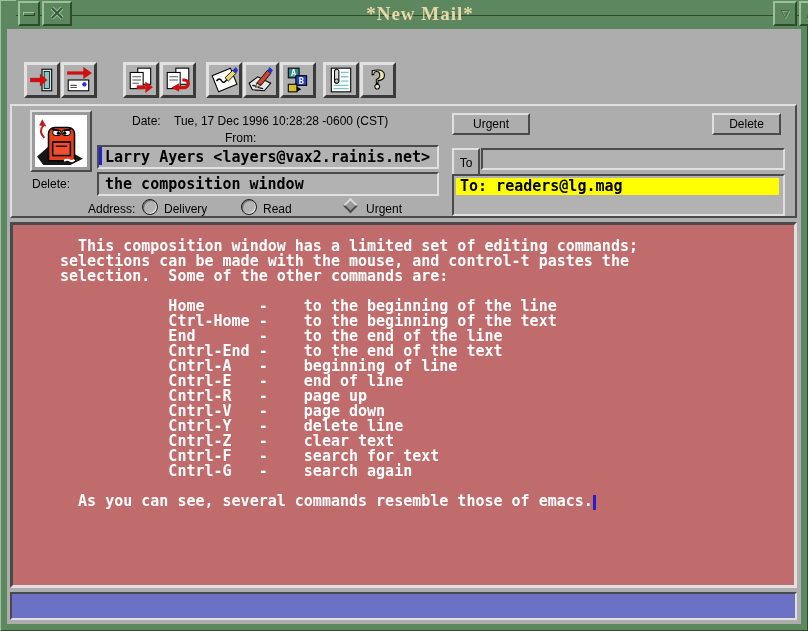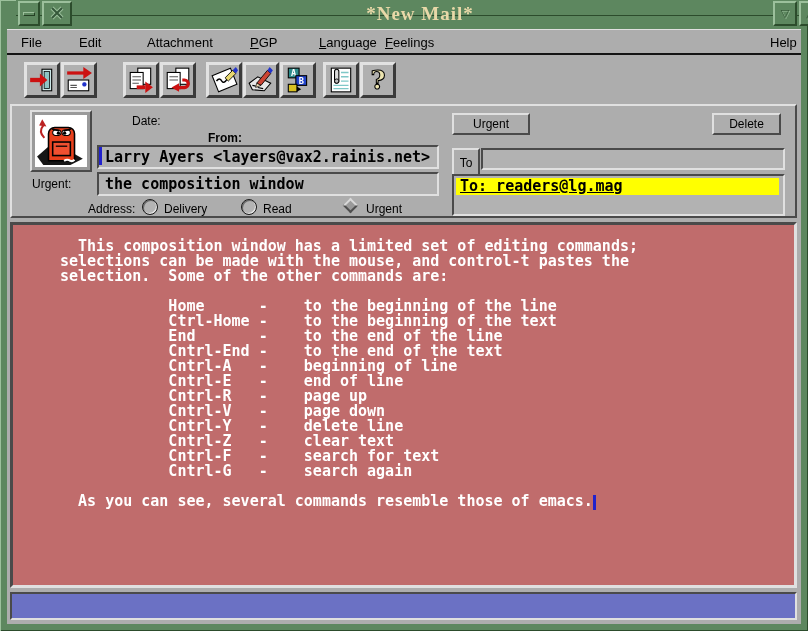--- a/index.html
+++ b/index.html
@@ -71,21 +71,21 @@
     font-size:12px; color:#000; font-family:"Liberation Sans",sans-serif;
     display:flex; align-items:center; justify-content:center; }
   .radio { display:inline-block; width:16px; height:16px; border-radius:50%;
     background:#b4b4b4; border:1px solid #1a1a1a;
     box-shadow: inset 1px 1px 0 #6a6a6a, inset -1px -1px 0 #e8e8e8; }
   .diamond { display:inline-block; width:11px; height:11px; transform:rotate(45deg);
     background:#9a9a9a; border:2px solid;
     border-color:#d8d8d8 #4f4f4f #4f4f4f #d8d8d8; }
   .to-list { position:absolute; left:440px; top:68px; width:333px; height:42px;
     background: var(--field_bg, #b2b2b2);
-    border:2px solid; border-color:#4a4a4a #e0e0e0 #e0e0e0 #4a4a4a;text-decoration:underline; }
+    border:2px solid; border-color:#4a4a4a #e0e0e0 #e0e0e0 #4a4a4a; }
   .recipient-row { margin:2px 4px 0 2px; height:17px;
     background: var(--highlight_bg, #ffff00);
     font-family:"DejaVu Sans Mono", monospace; font-weight:bold; font-size:15px;
     line-height:17px; color:#000; padding-left:4px; }
 
   
   .compose { position:absolute; left:10px; top:222px; width:787px; height:366px;
     background: var(--body_bg, #c06c6c);
     border:3px solid; border-color:#4a4a4a #e0e0e0 #e0e0e0 #4a4a4a; }
   .compose-inner { position:relative; width:100%; height:100%;
@@ -125,29 +125,20 @@
     <div class="tb-btn" style="left:757px; width:24px;">
       <span style="text-shadow:1px 1px 0 #9cc09c;">▽</span>
     </div>
     <div class="tb-btn" style="left:783px; width:23px;">
       <span style="text-shadow:1px 1px 0 #9cc09c;">△</span>
     </div>
   </div>
 
   <div class="content"></div>
 
-  <div class="menubar">
-    <span class="menu-item" style="left:14px">File</span>
-    <span class="menu-item" style="left:72px">Edit</span>
-    <span class="menu-item" style="left:140px">Attachment</span>
-    <span class="menu-item" style="left:243px"><u>P</u><span>GP</span></span>
-    <span class="menu-item" style="left:312px"><u>L</u><span>anguage</span></span>
-    <span class="menu-item" style="left:378px"><u>F</u><span>eelings</span></span>
-    <span class="menu-item" style="left:763px">Help</span>
-  </div>
 
   <div class="toolbtn" style="left:24px">
     <span>
         <svg viewBox="0 0 26 26">
       <rect x="13" y="3" width="9" height="20" fill="#cde8e8" stroke="#000"></rect>
       <rect x="15" y="5" width="5" height="16" fill="#8fc4c4" stroke="#000" stroke-width="0.7"></rect>
       <rect x="2" y="11" width="10" height="4" fill="#cc1111"></rect>
       <polygon points="11,7 18,13 11,19" fill="#cc1111"></polygon>
     </svg>
       </span>
@@ -251,26 +242,27 @@
           <circle cx="28.5" cy="17.5" r="1.6" fill="#000"></circle>
           <path d="M16.5 13.5 l7 2 M34.5 13.5 l-7 2" stroke="#000" stroke-width="1.5"></path>
           <path d="M28 44 q3 -2 6 0 q2 1 4 -1" stroke="#fff" stroke-width="2" fill="none"></path>
           <path d="M9 22 q-6 -6 -1 -12" fill="none" stroke="#bb2222" stroke-width="2"></path>
           <polygon points="4,10 11,11 7,4" fill="#bb2222"></polygon>
         </svg>
       </div>
     </div>
 
     <span class="hlabel" style="left:120px; top:8px;">Date:</span>
-    <span class="hlabel" style="left:196px; top:25px;font-weight:bold;">From:</span>
+    <span class="hlabel" style="left:162px; top:8px;">Tue, 17 Dec 1996 10:28:28 -0600 (CST)</span>
+    <span class="hlabel" style="left:213px; top:25px;">From:</span>
 
     <input class="hfield" style="left: 85px; top: 39px;" readonly="" value="Larry Ayers &lt;layers@vax2.rainis.net&gt;">
     <div class="from-cursor"></div>
 
-    <span class="hlabel" style="left:20px; top:71px;">Urgent:</span>
+    <span class="hlabel" style="left:20px; top:71px;">Delete:</span>
     <input class="hfield" style="left: 85px; top: 66px;" readonly="" value="the composition window">
 
     <span class="hlabel" style="left:76px; top:96px;">Address:</span>
     <span class="radio" style="position:absolute; left:130px; top:93px;"></span>
     <span class="hlabel" style="left:152px; top:96px;">Delivery</span>
     <span class="radio" style="position:absolute; left:229px; top:93px;"></span>
     <span class="hlabel" style="left:251px; top:96px;">Read</span>
     <span class="diamond" style="position:absolute; left:333px; top:94px;"></span>
     <span class="hlabel" style="left:354px; top:96px;">Urgent</span>
 

